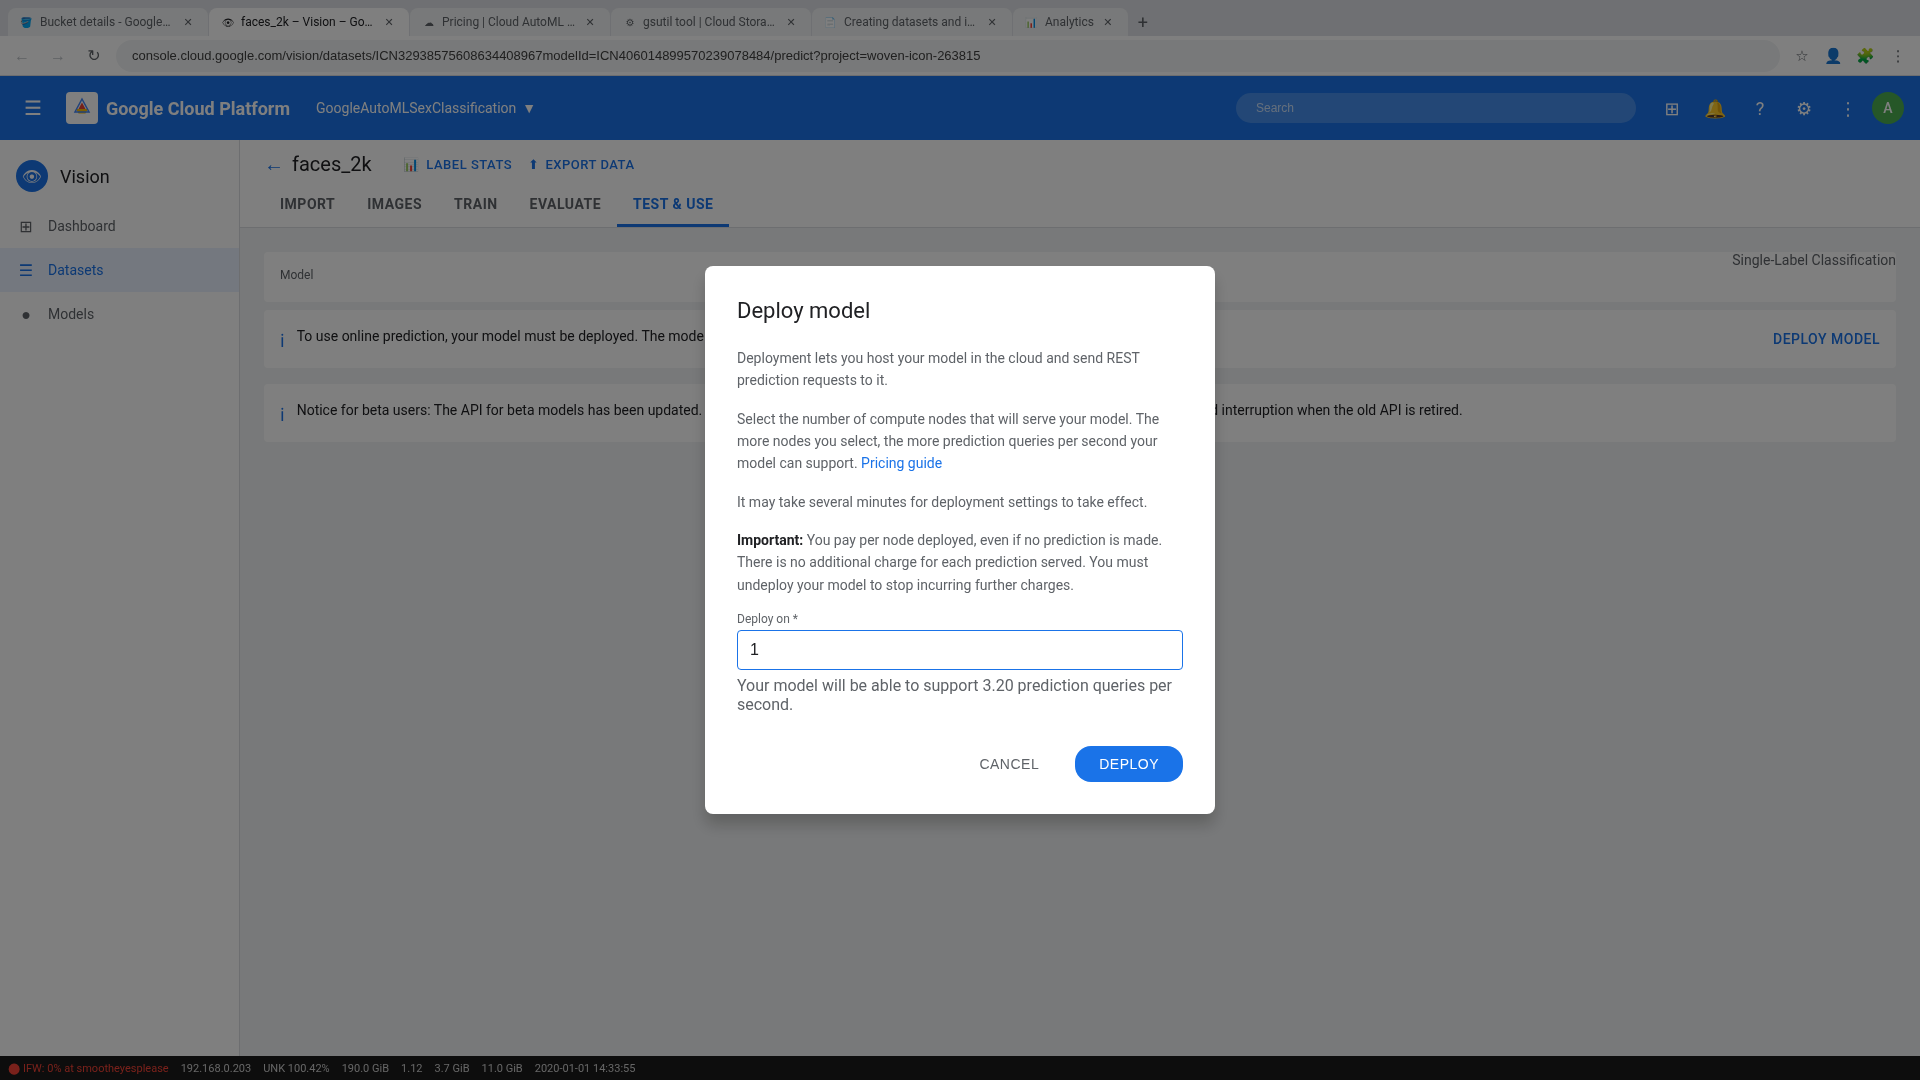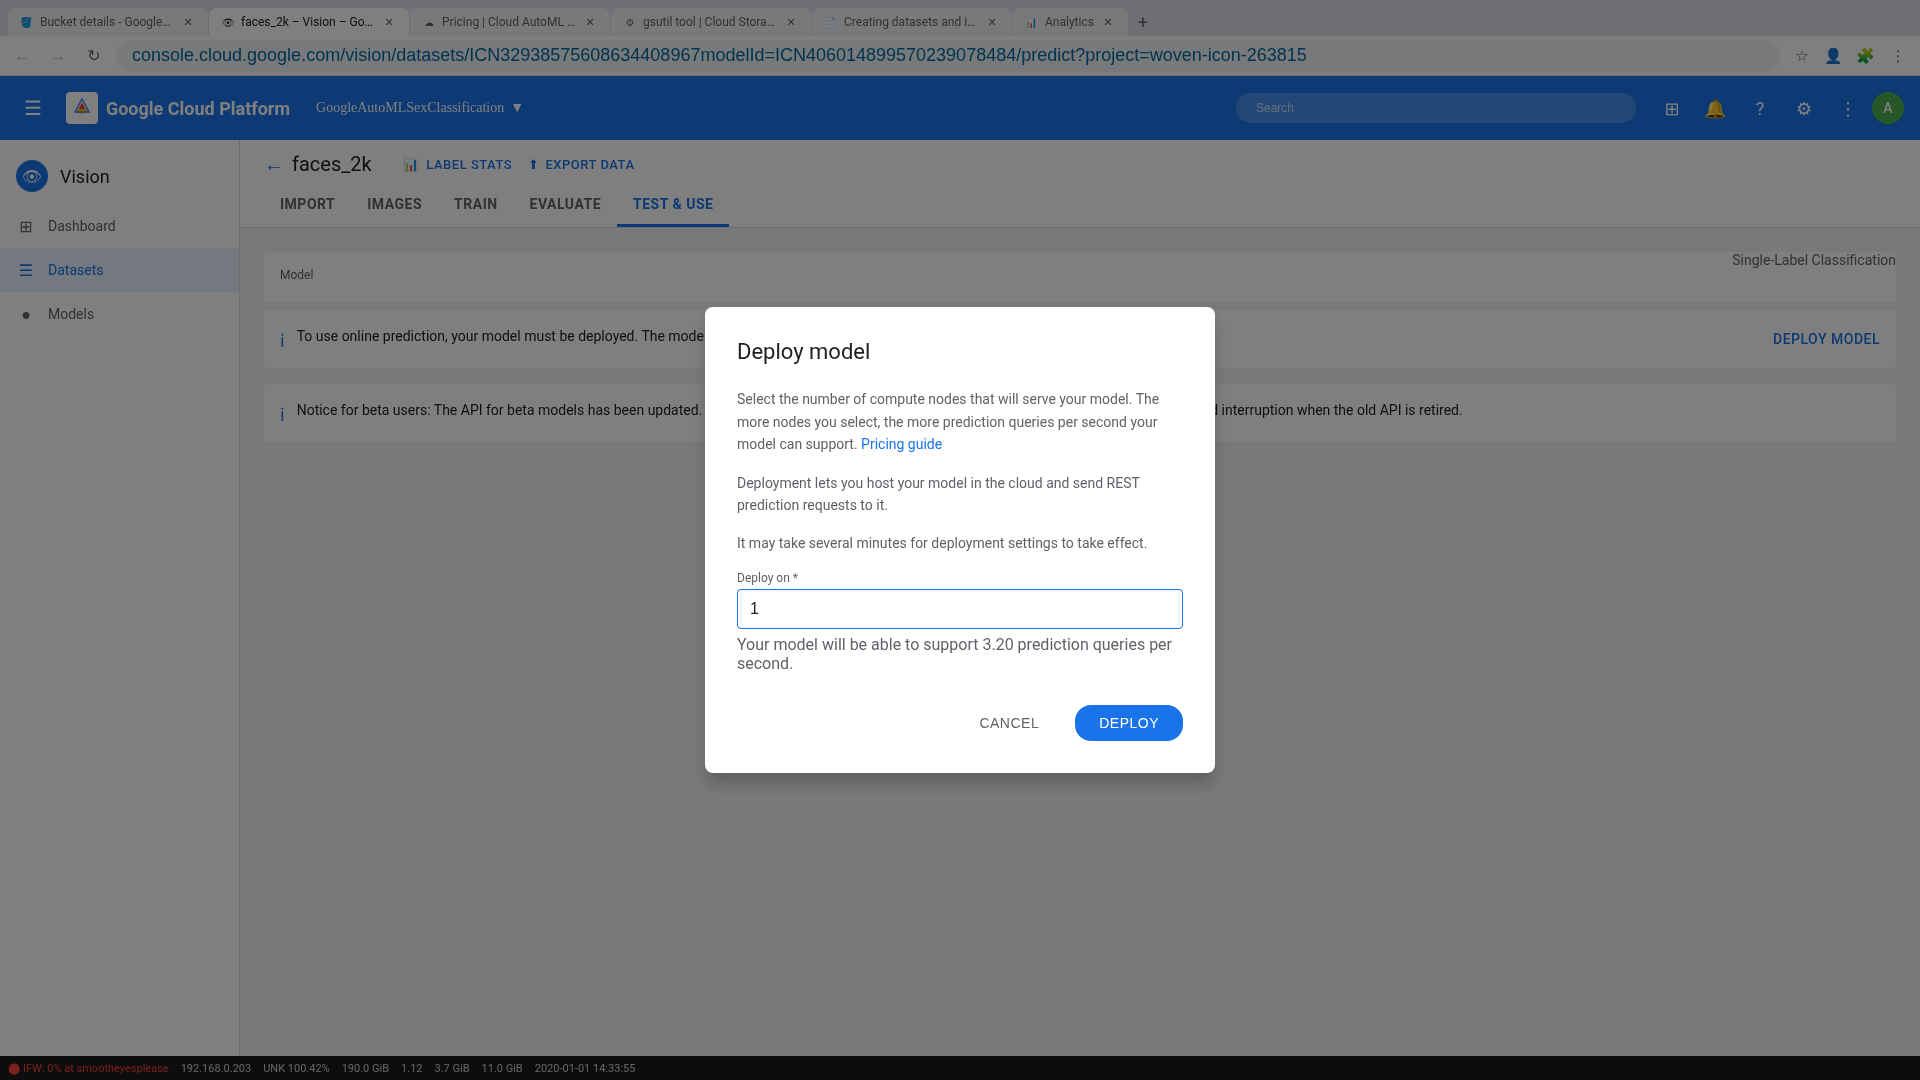--- a/index.html
+++ b/index.html
@@ -11,34 +11,34 @@
     .tab { display: flex; align-items: center; background: #f1f3f4; border-radius: 8px 8px 0 0; padding: 0 12px; height: 28px; font-size: 12px; color: #5f6368; max-width: 200px; gap: 6px; cursor: pointer; position: relative; }
     .tab.active { background: #fff; color: #202124; }
     .tab-favicon { width: 14px; height: 14px; border-radius: 2px; display: inline-flex; align-items: center; justify-content: center; font-size: 10px; }
     .tab-title { overflow: hidden; text-overflow: ellipsis; white-space: nowrap; flex: 1; }
     .tab-close { width: 16px; height: 16px; border-radius: 50%; display: flex; align-items: center; justify-content: center; font-size: 11px; color: #5f6368; }
     .tab-new { width: 28px; height: 28px; display: flex; align-items: center; justify-content: center; border-radius: 50%; font-size: 18px; color: #5f6368; cursor: pointer; }
 
     .url-bar-row { background: #fff; display: flex; align-items: center; padding: 4px 8px; gap: 8px; height: 40px; border-bottom: 1px solid #dadce0; }
     .nav-btn { width: 28px; height: 28px; border-radius: 50%; display: flex; align-items: center; justify-content: center; color: #5f6368; cursor: pointer; font-size: 16px; }
     .nav-btn.disabled { color: #bdc1c6; cursor: default; }
-    .url-bar { flex: 1; background: #f1f3f4; border: none; border-radius: 20px; padding: 6px 16px; font-size: 18px; color: #0369a1; outline: none; height: 32px; }
+    .url-bar { flex: 1; background: #f1f3f4; border: none; border-radius: 20px; padding: 6px 16px; font-size: 13px; color: #404040; outline: none; height: 32px; }
     .url-bar-icons { display: flex; gap: 4px; align-items: center; }
     .url-icon { width: 28px; height: 28px; border-radius: 50%; display: flex; align-items: center; justify-content: center; color: #5f6368; cursor: pointer; font-size: 15px; }
 
     
     .gcp-app { display: flex; flex-direction: column; flex: 1; overflow: hidden; }
 
     
     .top-nav { background: #1a73e8; display: flex; align-items: center; padding: 0 16px; height: 64px; gap: 16px; flex-shrink: 0; }
     .hamburger { color: white; font-size: 20px; cursor: pointer; padding: 8px; }
     .gcp-logo { display: flex; align-items: center; gap: 8px; color: white; font-size: 18px; font-weight: 700; }
     .gcp-logo-icon { width: 32px; height: 32px; background: white; border-radius: 4px; display: flex; align-items: center; justify-content: center; }
     .gcp-logo-icon svg { width: 24px; height: 24px; }
-    .project-selector { display: flex; align-items: flex-end; gap: 6px; color: white; padding: 6px 10px; border-radius: 4px; cursor: pointer; font-size: 14px; font-family: Liberation Serif, serif; }
+    .project-selector { display: flex; align-items: flex-end; gap: 6px; color: white; padding: 6px 10px; border-radius: 4px; cursor: pointer; font-size: 14px; }
     .top-nav-spacer { flex: 1; }
     .top-nav-search { background: rgba(255,255,255,0.2); border: none; border-radius: 24px; padding: 8px 20px; color: white; font-size: 12px; width: 400px; outline: none; }
     .top-nav-search::placeholder { color: rgba(255,255,255,0.7); }
     .top-nav-icons { display: flex; align-items: center; gap: 4px; }
     .top-nav-icon { width: 40px; height: 40px; border-radius: 50%; display: flex; align-items: center; justify-content: center; color: white; cursor: pointer; font-size: 18px; }
     .avatar { width: 32px; height: 32px; border-radius: 50%; background: #4caf50; display: flex; align-items: center; justify-content: center; color: white; font-size: 14px; font-weight: 500; }
 
     
     .main-area { display: flex; flex: 1; overflow: hidden; }
 
@@ -264,29 +264,33 @@
       <span class="status-item">2020-01-01 14:33:55</span>
     </div>
   </div>
 
 </div>
 
 <div class="modal-overlay">
   <div class="modal">
     <div class="modal-title">Deploy model</div>
 
+    <div class="modal-body">Deployment lets you host your model in the cloud and send REST prediction requests to it.</div>
+
     <div class="modal-body">
       Select the number of compute nodes that will serve your model. The more nodes you select, the more prediction queries per second your model can support.
       <a href="#"> Pricing guide</a>
     </div>
 
-    <div class="modal-body">Deployment lets you host your model in the cloud and send REST prediction requests to it.</div>
-
     <div class="modal-body">It may take several minutes for deployment settings to take effect.</div>
 
+    <div class="modal-body">
+      <strong>Important:</strong>
+      <span> You pay per node deployed, even if no prediction is made. There is no additional charge for each prediction served. You must undeploy your model to stop incurring further charges.</span>
+    </div>
 
     <div class="form-group">
       <label class="form-label">Deploy on *</label>
       <input class="form-input" type="text" value="1" style="">
       <div class="form-helper">Your model will be able to support 3.20 prediction queries per second.</div>
     </div>
 
     <div class="modal-actions">
       <button class="btn-cancel">CANCEL</button>
       <button class="btn-deploy">DEPLOY</button>

